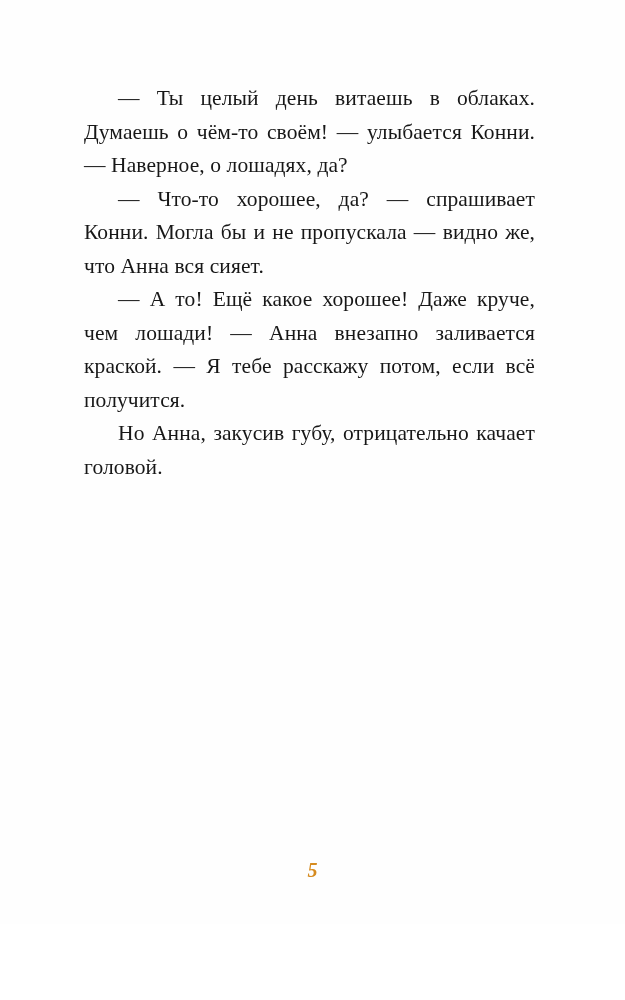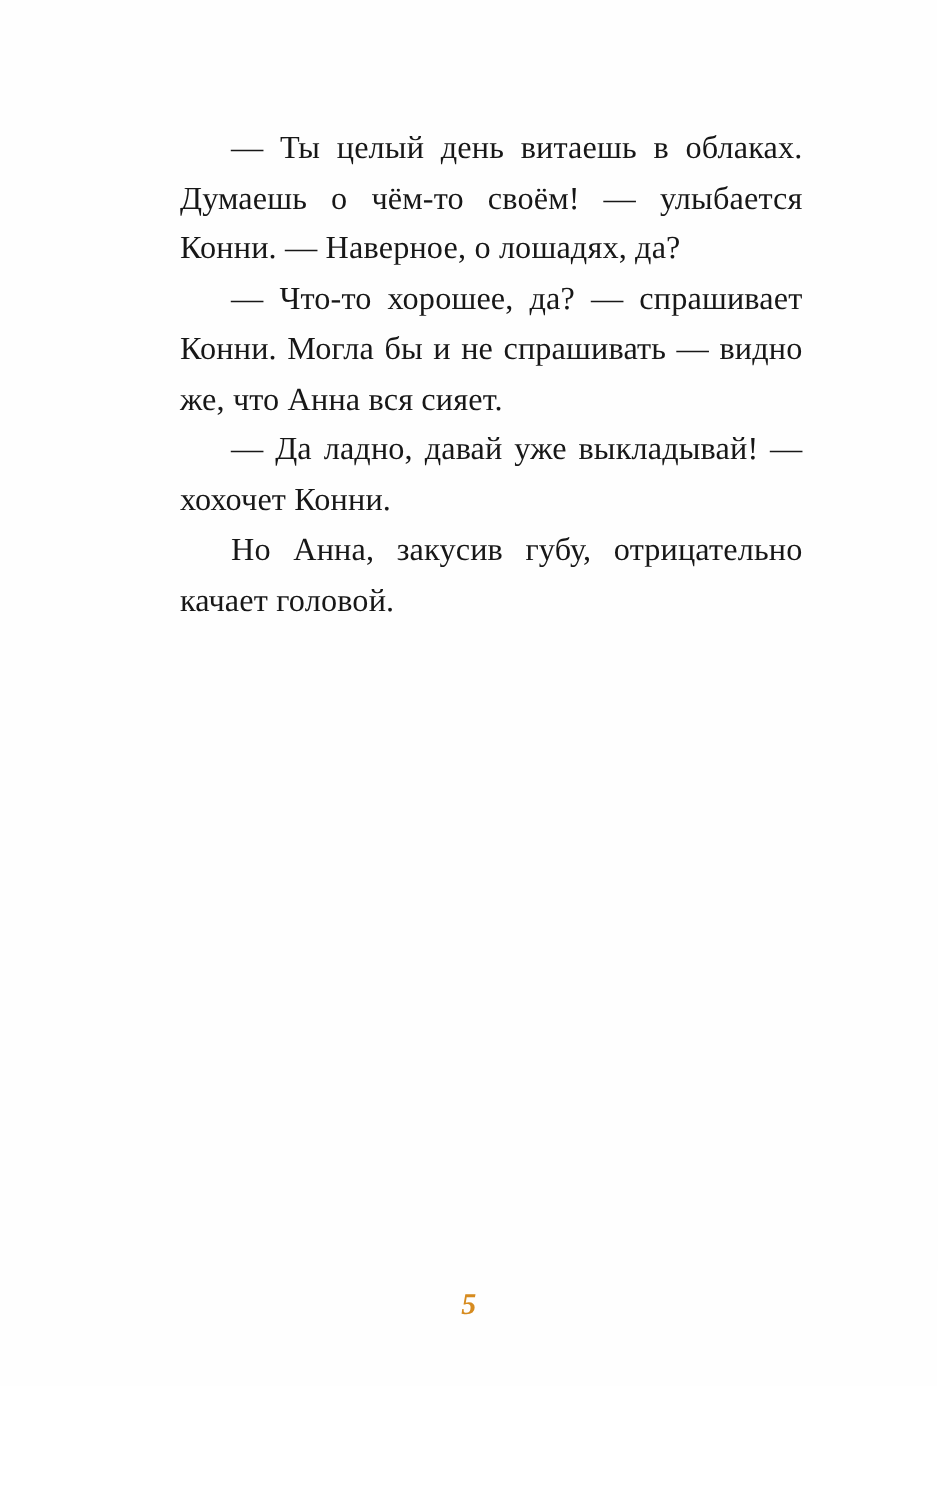--- a/index.html
+++ b/index.html
@@ -12,21 +12,21 @@
     background: #ffffff;
     font-family: "Liberation Serif", "DejaVu Serif", serif;
     color: #1a1a1a;
     overflow: hidden;
   }
   .page {
     position: relative;
     width: 625px;
     height: 924px;
     box-sizing: border-box;
-    padding: 82px 90px 40px 120px;
+    padding: 82px 90px 40px 84px;
     background: #fefefe;
   }
   .text-block {
     font-size: 21.5px;
     line-height: 33.5px;
     text-align: justify;
     text-justify: inter-word;
     color: #171717;
     letter-spacing: 0.1px;
   }
@@ -48,20 +48,20 @@
     font-family: "Liberation Serif", "DejaVu Serif", serif;
   }
 </style>
 </head>
 <body>
 
 <div class="page">
 
   <div class="text-block">
     <p class="para">— Ты целый день витаешь в облаках. Думаешь о чём-то своём! — улыбается Конни. — Наверное, о лошадях, да?</p>
-    <p class="para">— Что-то хорошее, да? — спрашивает Конни. Могла бы и не спрашивать — видно же, что Анна вся сияет.</p>
-    <p class="para">— Да ладно, давай уже выкладывай! — хохочет Конни.</p>
+    <p class="para">— Что-то хорошее, да? — спрашивает Конни. Могла бы и не пропускала — видно же, что Анна вся сияет.</p>
+    <p class="para">— А то! Ещё какое хорошее! Даже круче, чем лошади! — Анна внезапно заливается краской. — Я тебе расскажу потом, если всё получится.</p>
     <p class="para">Но Анна, закусив губу, отрицательно качает головой.</p>
   </div>
 
   <div class="page-number">5</div>
 
 </div>
 
 </body></html>

